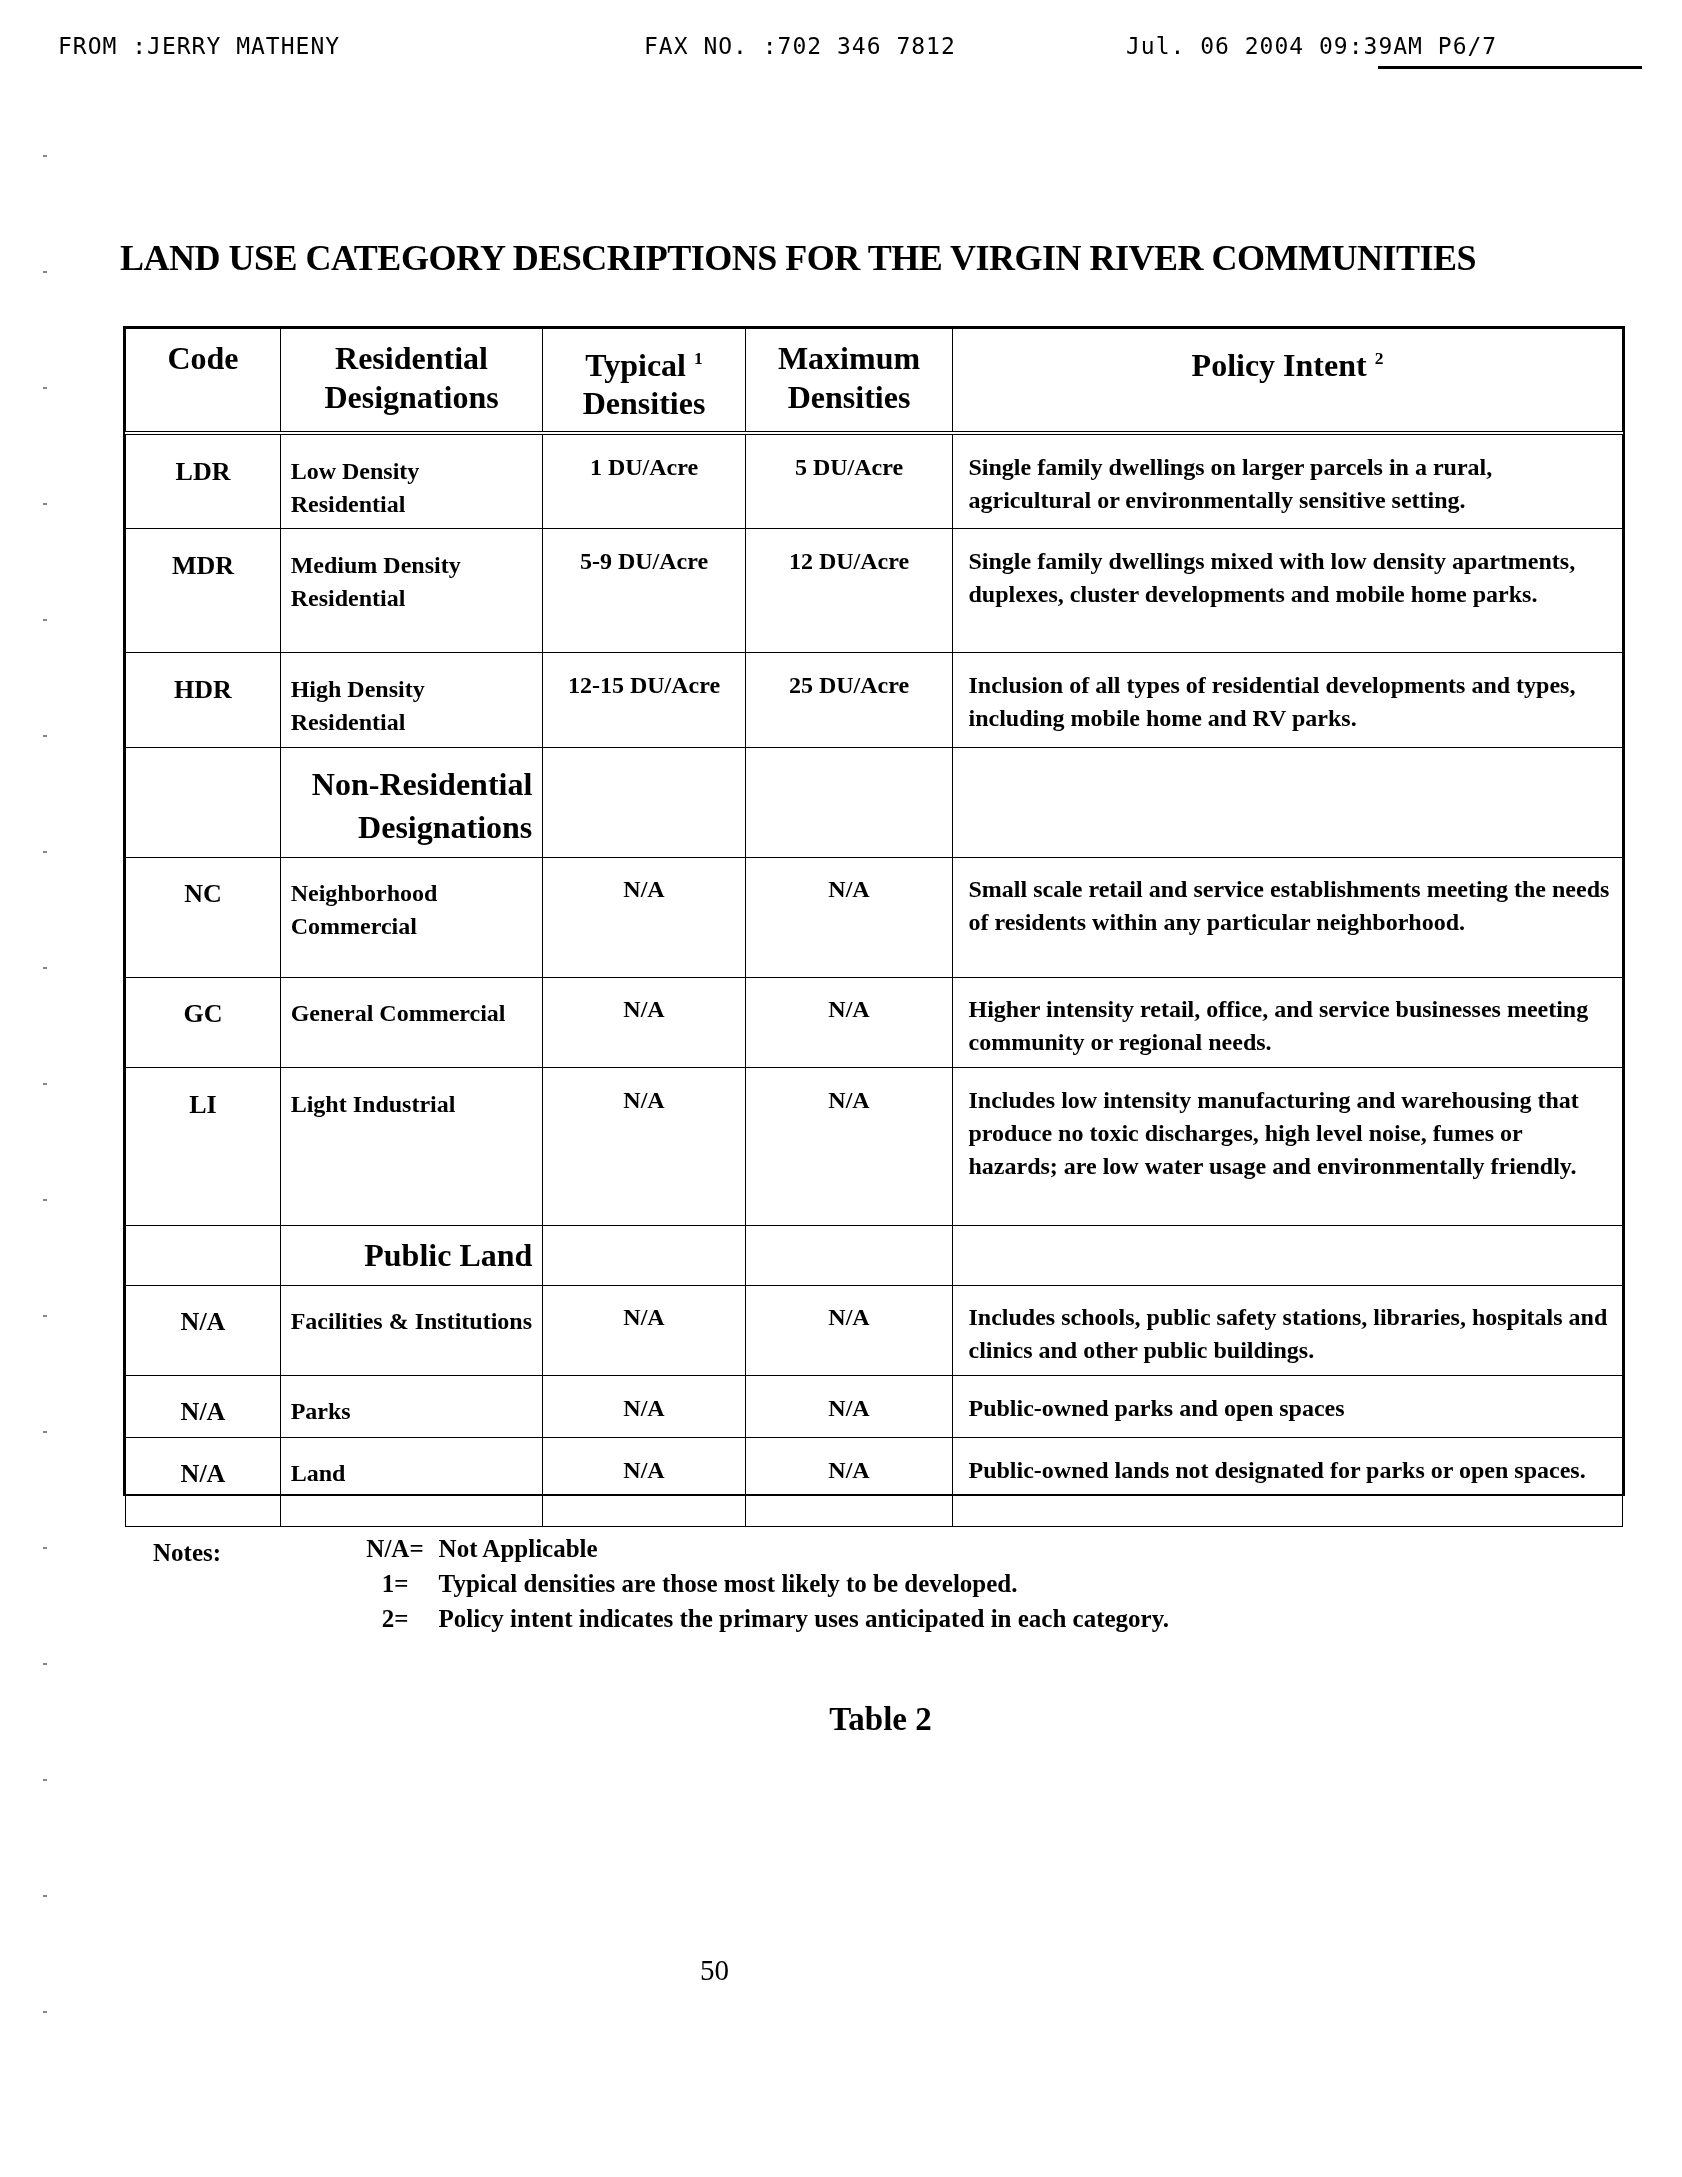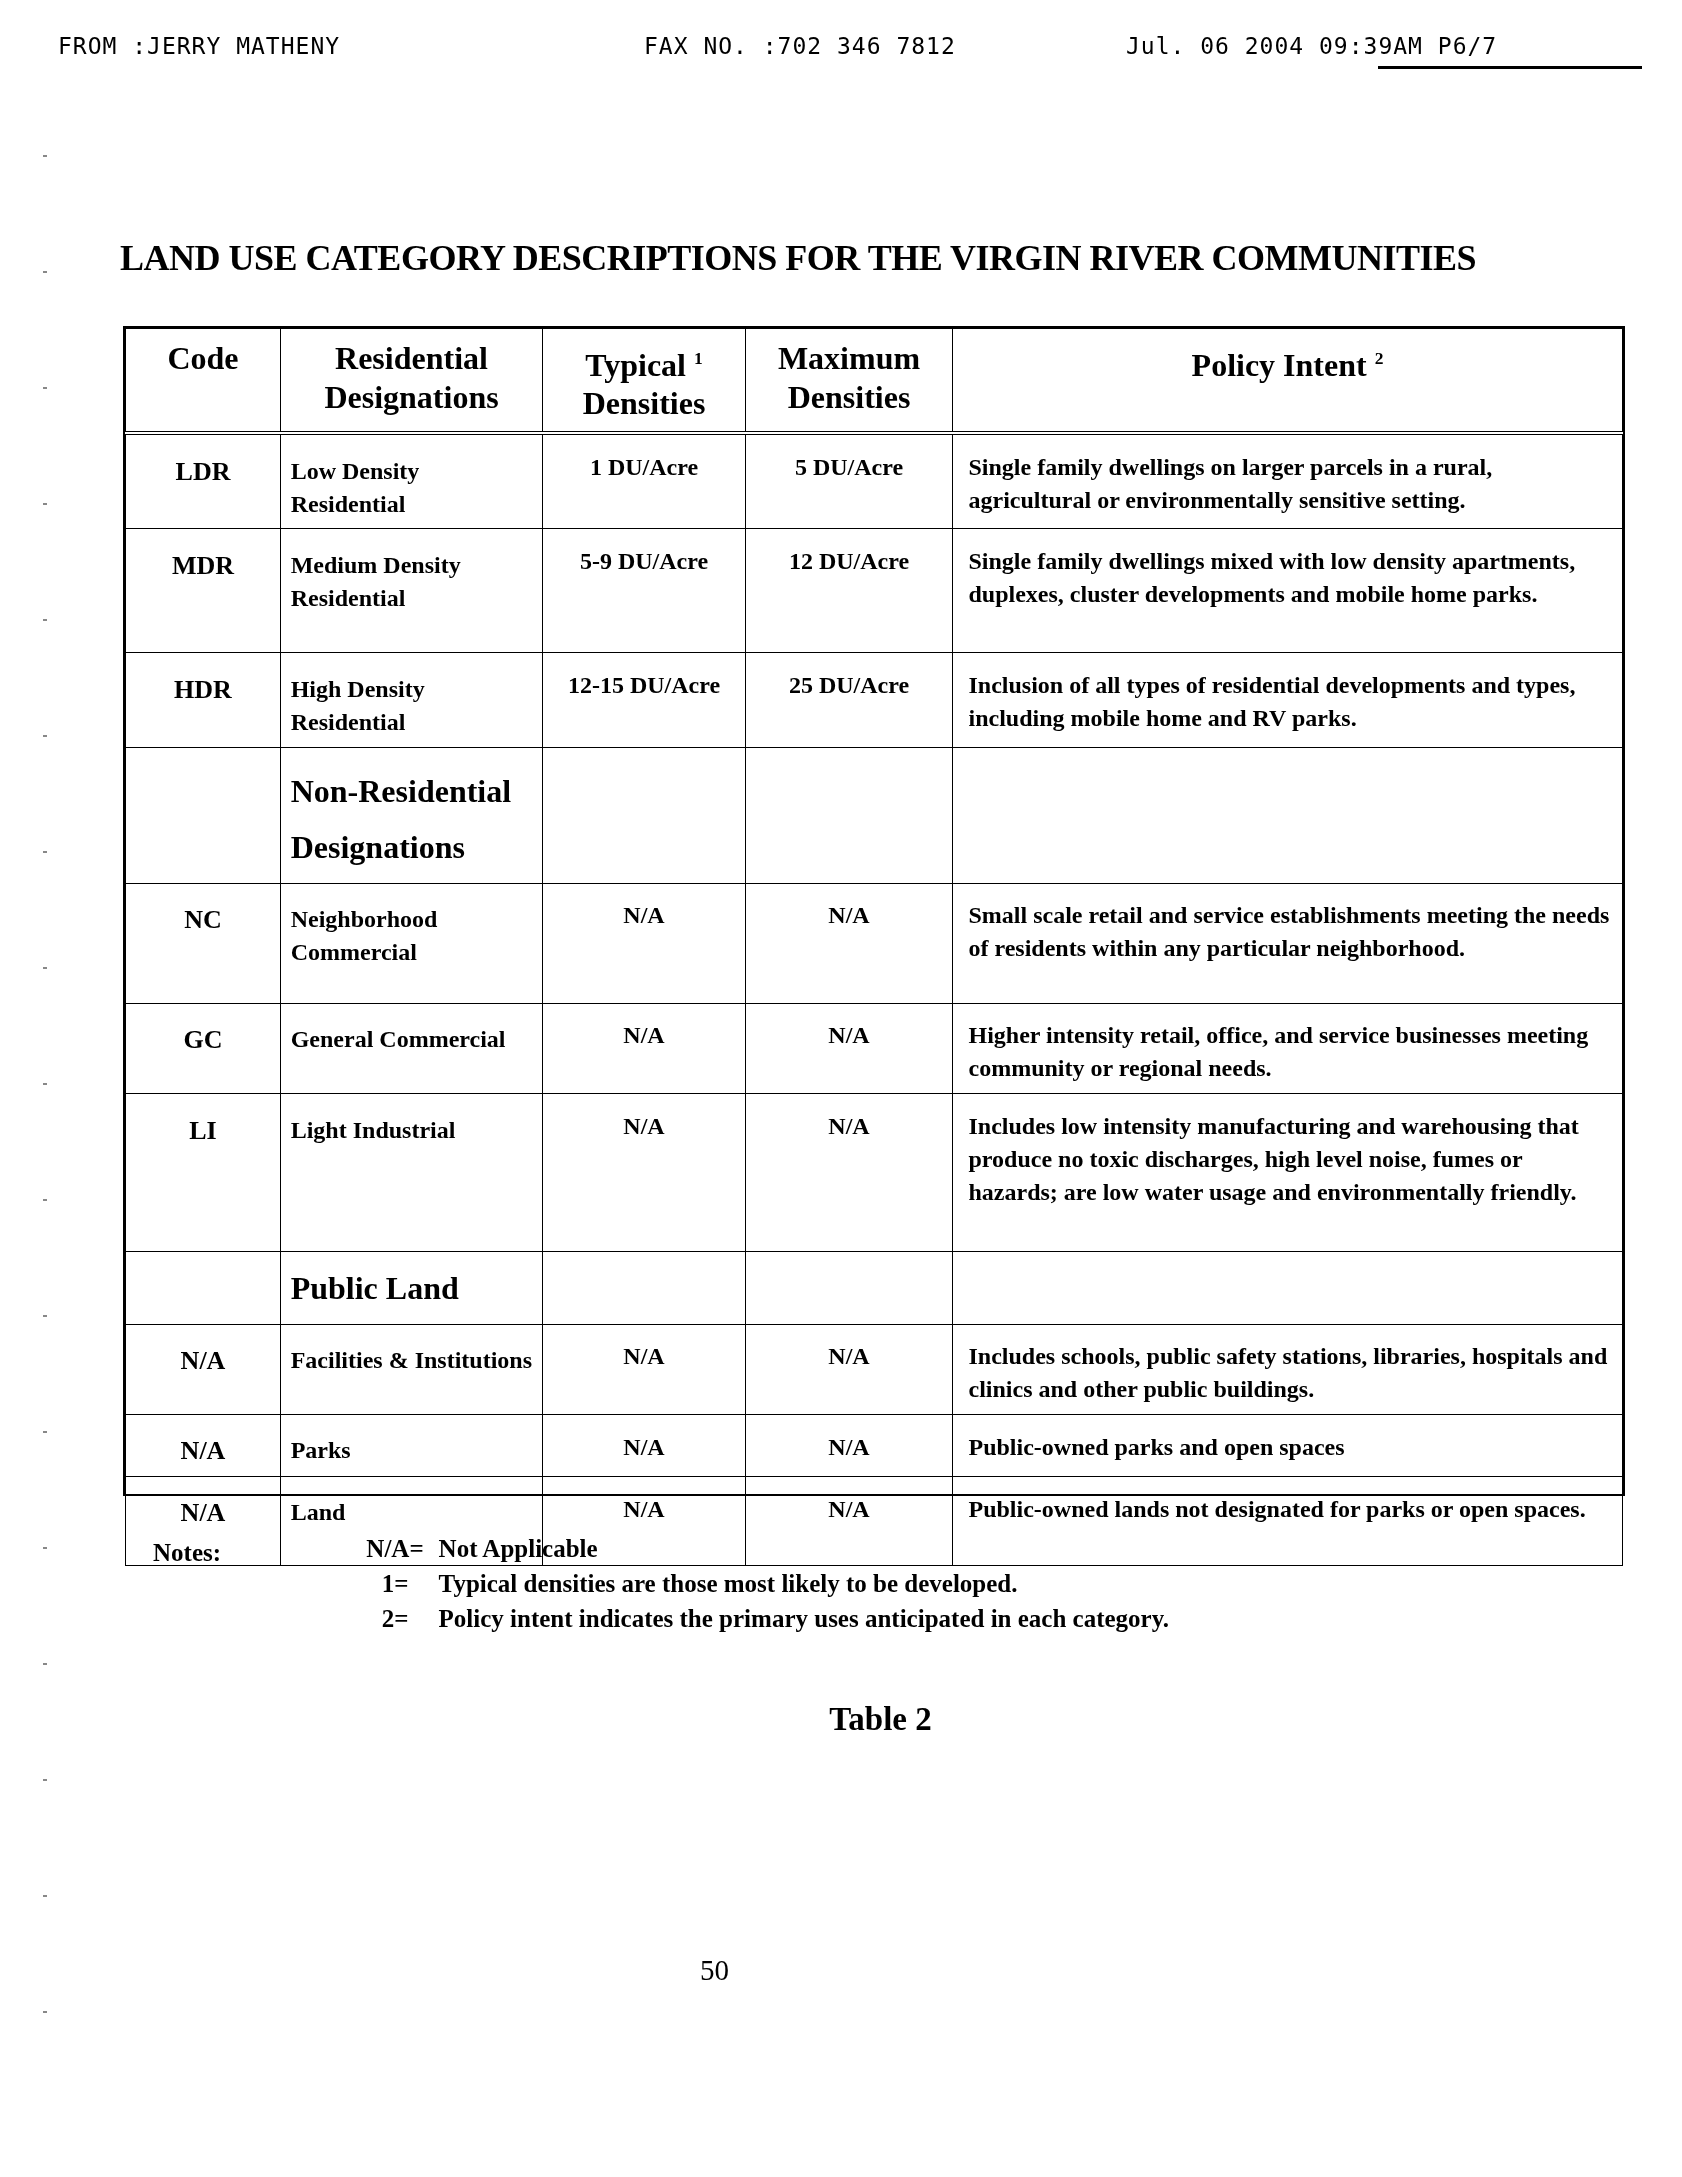--- a/index.html
+++ b/index.html
@@ -21,21 +21,21 @@
     font-family:"Liberation Serif", serif; font-weight:bold; }
   td, th { border:1.9px solid #000; vertical-align:top; padding:7.8px 9.7px; }
   th { font-size:32px; font-weight:bold; text-align:center; line-height:39px; padding-top:9.7px; }
   th sup { font-size:17.5px; }
   td { font-size:24px; line-height:33px; }
   td.c { text-align:center; }
   td.code { font-size:26px; padding-top:19.4px; }
   td.desig { padding-top:19.4px; }
   td.dens { text-align:center; padding-top:15.5px; }
   td.policy { padding-left:15.5px; padding-top:15.5px; line-height:33px; }
-  td.section { font-size:32px; text-align:left; line-height:56px; padding-top:15.5px; }
+  td.section { font-size:32px; text-align:right; line-height:43px; padding-top:15.5px; }
   tr.hdr-row td, tr.hdr-row th { border-bottom:4.9px double #000; }
 
   .notes { position:absolute; top:1531px; left:153px; font-family:"Liberation Serif", serif;
     font-weight:bold; font-size:25px; line-height:35px; }
   .notes-label { position:absolute; left:0; top:0; white-space:nowrap; }
   .note-row { position:absolute; left:210px; white-space:nowrap; }
   .note-key { display:inline-block; width:64px; text-align:center; margin-right:11.6px; }
   .table-caption { position:absolute; top:1654px; left:0; width:1683px; text-align:center;
     font-family:"Liberation Serif", serif; font-weight:bold; font-size:33px; padding-left:78px; box-sizing:border-box;margin-top:47px; }
   .page-number { position:absolute; top:1954px; left:0; width:1351px; text-align:center;

